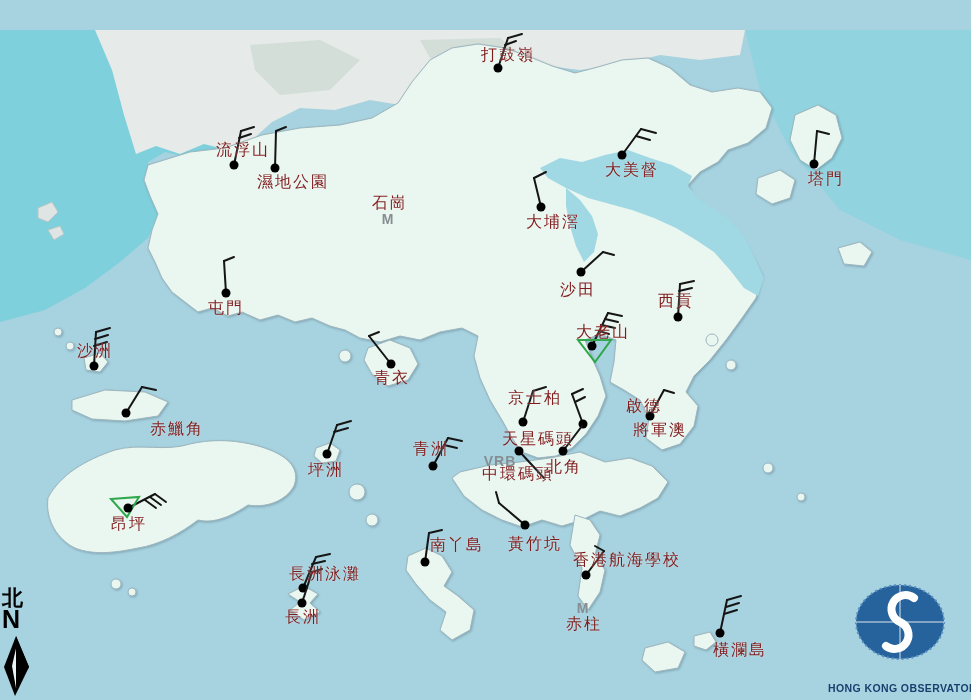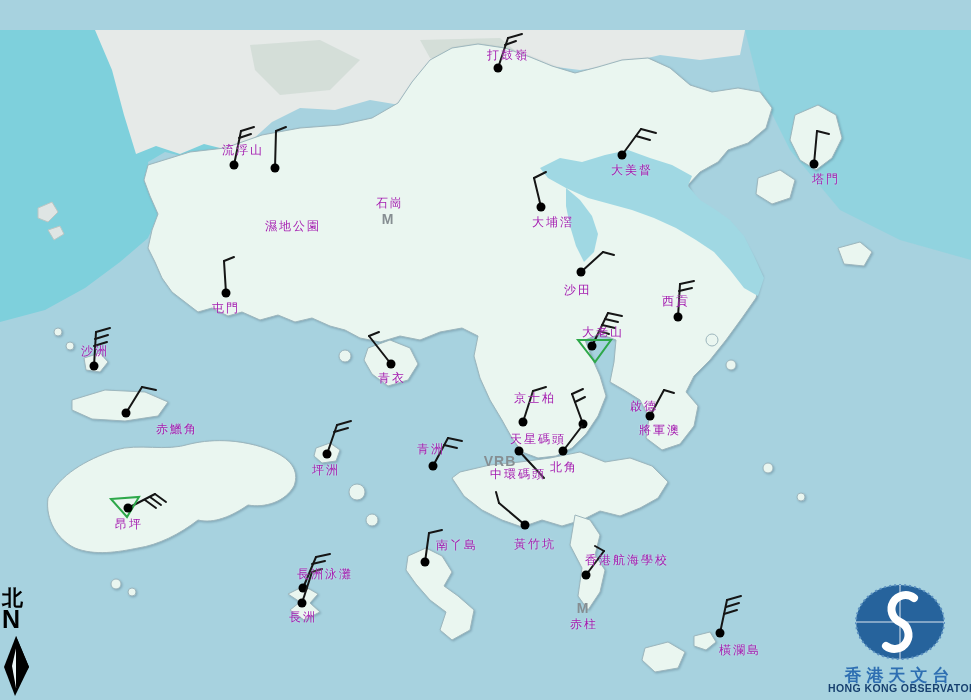--- a/index.html
+++ b/index.html
@@ -14,21 +14,21 @@
     background:rgba(255,255,255,0.93);
     display:flex;align-items:center;
     border-bottom:1px solid rgba(200,210,210,.6);
   }
   #title-text{
     font-family:"Liberation Serif","DejaVu Serif",serif;
     font-size:21px;color:#111;padding-left:5px;letter-spacing:1px;white-space:nowrap;
   }
   .station-label{
     position:absolute;transform:translate(-50%,-50%);
-    color:#a21caf;font-size:12px;letter-spacing:2px;white-space:nowrap;
+    color:#7f1d1d;font-size:16px;letter-spacing:2px;white-space:nowrap;
     font-family:"DejaVu Sans","Liberation Sans",sans-serif;
     text-shadow:0 0 2px rgba(255,255,255,0.55);
   }
   .gray-marker{
     position:absolute;transform:translate(-50%,-50%);
     color:#868e92;font-size:14px;font-weight:bold;letter-spacing:1px;
     font-family:"Liberation Sans",sans-serif;white-space:nowrap;
   }
   #wind-layer{position:absolute;left:0;top:0;}
   #compass{position:absolute;left:0;top:584px;width:40px;height:116px;}
@@ -279,27 +279,26 @@
   </div>
 
   <div id="hko-logo">
     <svg width="143" height="86">
       <ellipse cx="72" cy="44" rx="44" ry="37" fill="#26639c"></ellipse>
       <ellipse cx="72" cy="44" rx="44" ry="37" fill="none" stroke="#5a8fc0" stroke-width="2" stroke-dasharray="2,3"></ellipse>
       <line x1="28" y1="44" x2="116" y2="44" stroke="#ffffff" stroke-width="1" opacity="0.85"></line>
       <line x1="72" y1="7" x2="72" y2="81" stroke="#ffffff" stroke-width="1" opacity="0.85"></line>
       <path d="M86,20 a14,14 0 1,0 -14,24 a14,14 0 1,1 -14,24" fill="none" stroke="#ffffff" stroke-width="8" stroke-linecap="round"></path>
     </svg>
-    <div id="logo-cn">香港天文台</div>
     <div id="logo-en">HONG KONG OBSERVATORY</div>
   </div>
 
 <div class="station-label" style="left: 508px; top: 55px;">打鼓嶺</div>
     <div class="station-label" style="left: 243px; top: 150px;">流浮山</div>
-    <div class="station-label" style="left: 293px; top: 182px; margin-top: 44px;">濕地公園</div>
+    <div class="station-label" style="left: 293px; top: 182px;">濕地公園</div>
     <div class="station-label" style="left: 390px; top: 203px;">石崗</div>
     <div class="station-label" style="left: 632px; top: 170px;">大美督</div>
     <div class="station-label" style="left: 813px; top: 179px; margin-left: 13px;">塔門</div>
     <div class="station-label" style="left: 553px; top: 222px;">大埔滘</div>
     <div class="station-label" style="left: 226px; top: 308px;">屯門</div>
     <div class="station-label" style="left: 578px; top: 290px;">沙田</div>
     <div class="station-label" style="left: 676px; top: 301px;">西貢</div>
     <div class="station-label" style="left: 95px; top: 351px;">沙洲</div>
     <div class="station-label" style="left: 603px; top: 332px;">大老山</div>
     <div class="station-label" style="left: 392px; top: 378px;">青衣</div>

